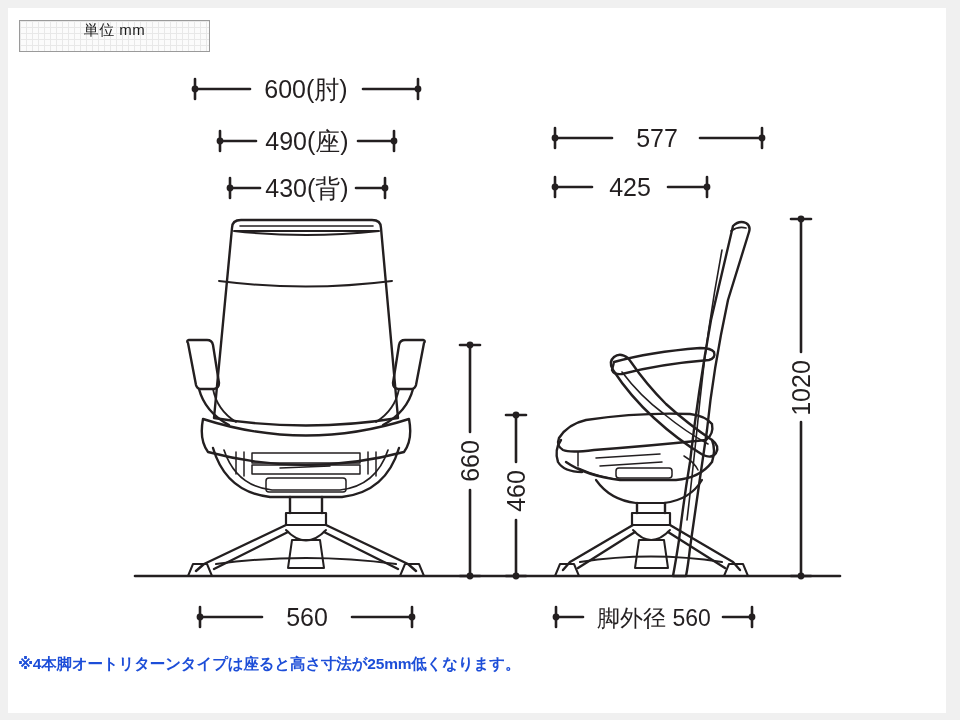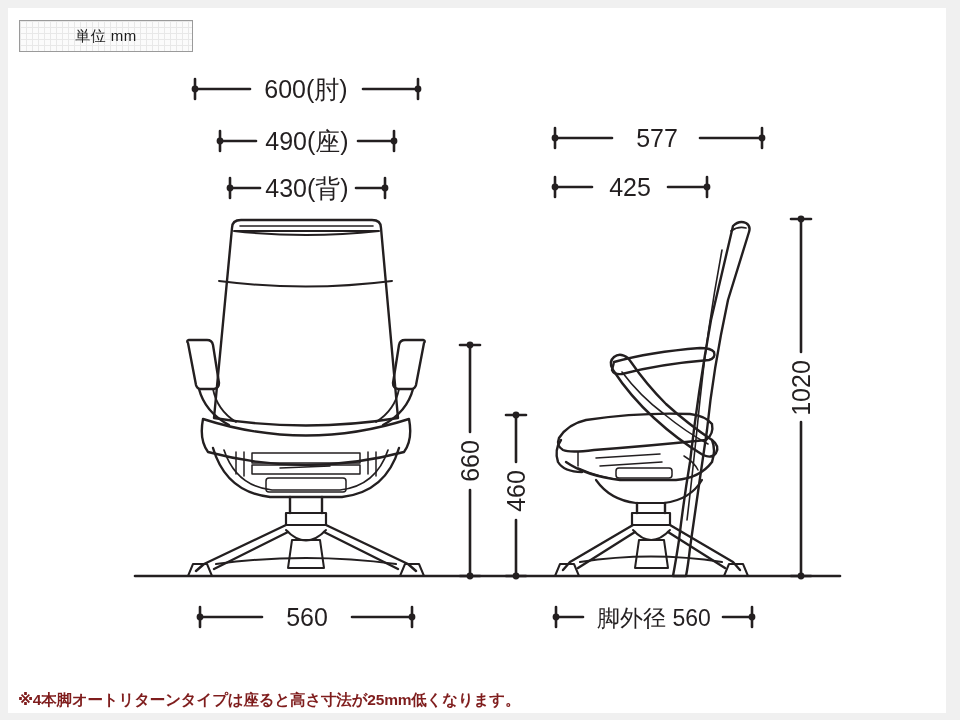--- a/index.html
+++ b/index.html
@@ -32,53 +32,51 @@
     left: 0;
     top: 0;
     width: 960px;
     height: 720px;
   }
   
   #unit-badge {
     position: absolute;
     left: 19px;
     top: 20px;
-    width: 174px;
+    width: 191px;
     height: 32px;
     box-sizing: border-box;
     border: 1px solid #9a9a9a;
     background-color: #fbfbfb;
     background-image:
       linear-gradient(to right, #e8e8e8 1px, transparent 1px),
       linear-gradient(to bottom, #e8e8e8 1px, transparent 1px);
     background-size: 6px 6px;
     display: flex;
-    align-items: center;
     justify-content: center;
   }
   #unit-badge-label {
     font-size: 15px;
     color: #1a1a1a;
     letter-spacing: 0.5px;
   }
   
   #footnotes {
     position: absolute;
     left: 18px;
     top: 652px;
     width: 700px;
   }
   .footnote-line {
     font-size: 15.5px;
     font-weight: bold;
-    color: #7f1d1d;
+    color: #1d4ed8;
     line-height: 24px;
     white-space: nowrap;
     letter-spacing: -0.2px;
-    margin-top: 36px;
   }
   
   .dim-text {
     font-family: "Liberation Sans", "DejaVu Sans", sans-serif;
     font-size: 25px;
     fill: #231f20;
   }
   .dim-text-sm {
     font-family: "Liberation Sans", "DejaVu Sans", sans-serif;
     font-size: 23px;

